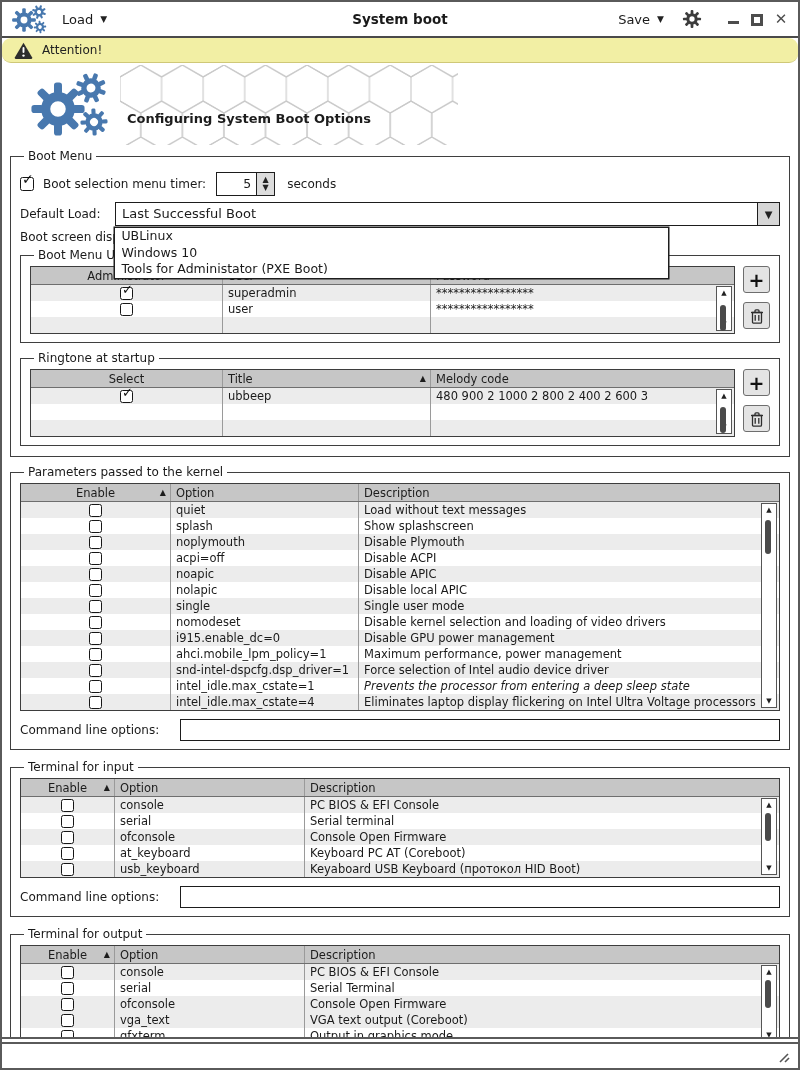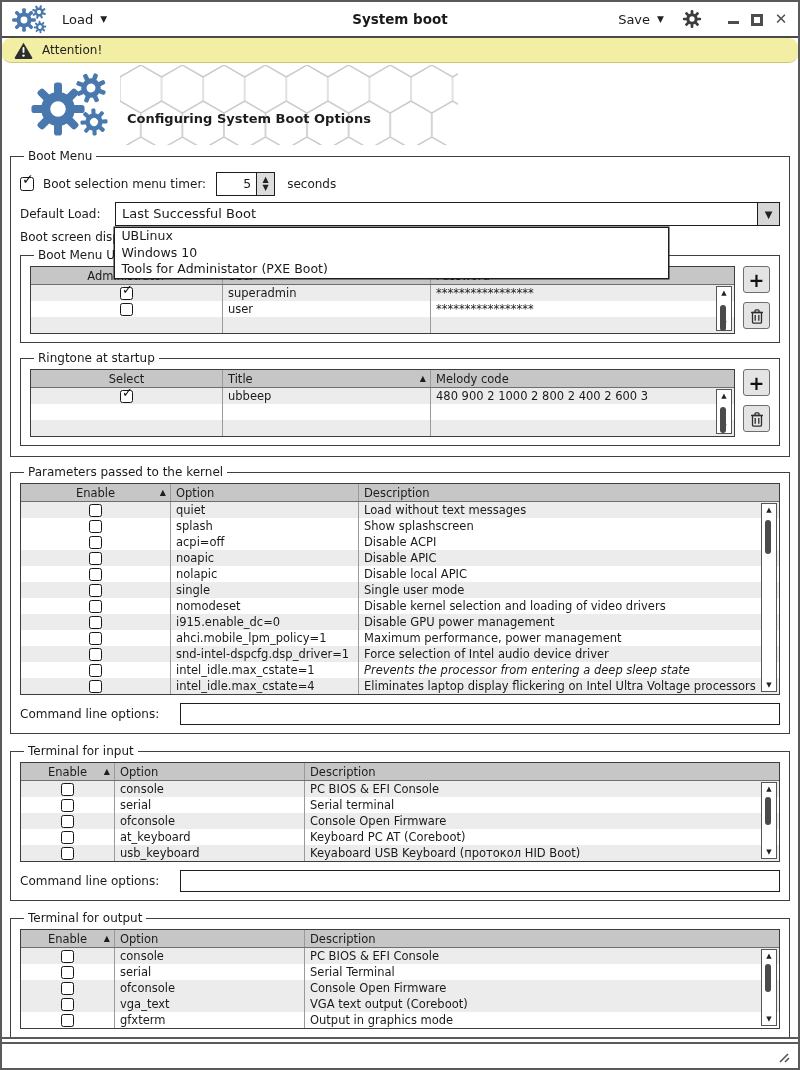--- a/index.html
+++ b/index.html
@@ -364,20 +364,27 @@
             <div class="tcell c1" style="width: 188px;">quiet</div>
             <div class="tcell c2" style="flex: 1 1 0%;">Load without text messages</div>
           </div>
           <div class="trow even">
             <div class="tcell c0" style="width: 150px;">
               <span class="cb"></span>
             </div>
             <div class="tcell c1" style="width: 188px;">splash</div>
             <div class="tcell c2" style="flex: 1 1 0%;">Show splashscreen</div>
           </div>
+          <div class="trow odd">
+            <div class="tcell c0" style="width: 150px;">
+              <span class="cb"></span>
+            </div>
+            <div class="tcell c1" style="width: 188px;">noplymouth</div>
+            <div class="tcell c2" style="flex: 1 1 0%;">Disable Plymouth</div>
+          </div>
           <div class="trow even">
             <div class="tcell c0" style="width: 150px;">
               <span class="cb"></span>
             </div>
             <div class="tcell c1" style="width: 188px;">acpi=off</div>
             <div class="tcell c2" style="flex: 1 1 0%;">Disable ACPI</div>
           </div>
           <div class="trow odd">
             <div class="tcell c0" style="width: 150px;">
               <span class="cb"></span>

